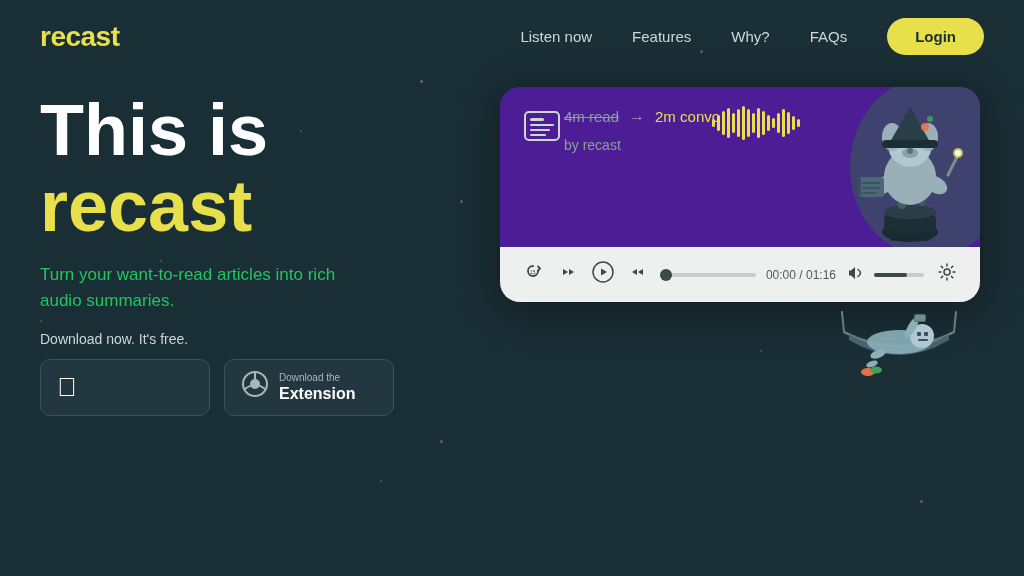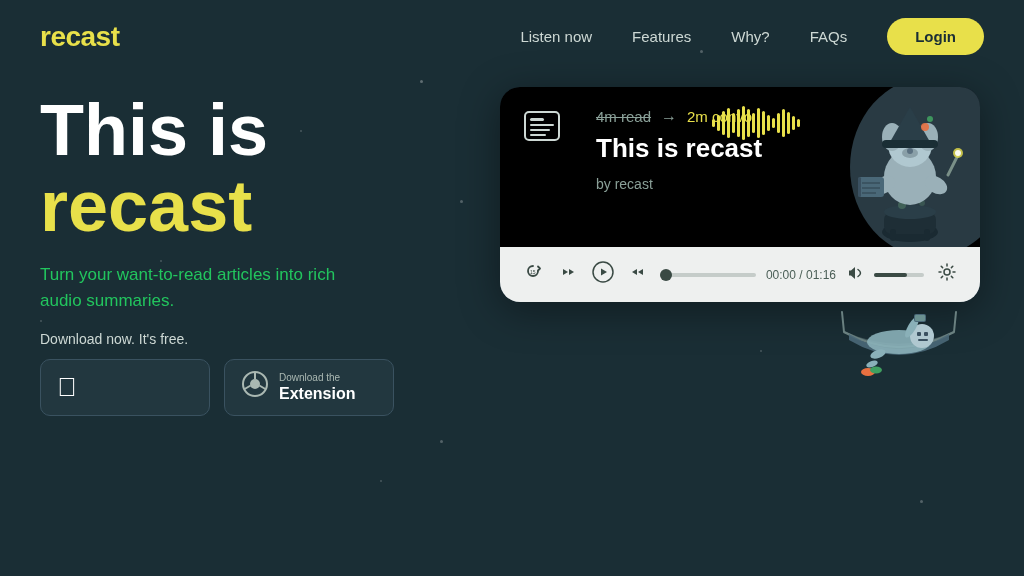--- a/index.html
+++ b/index.html
@@ -147,23 +147,23 @@
       background: #2a4150;
       border-radius: 20px;
       overflow: hidden;
       max-width: 480px;
       box-shadow: 0 8px 40px rgba(0,0,0,0.4);
     }
     .player-top {
       display: flex;
       align-items: flex-start;
       padding: 20px 24px 16px 24px;
-      gap: 36px;
+      gap: 4px;
       position: relative;
-      background: #000000;
+      background: #4c1d95;
     }
     .article-icon {
       font-size: 28px;
       color: #cdd8d4;
       margin-top: 4px;
     }
     .player-meta {
       flex: 1;
     }
     .time-badge {
@@ -359,21 +359,20 @@
             <rect x="6" y="23" width="16" height="2" rx="1" fill="#cdd8d4"></rect>
           </svg>
         </div>
 
         <div class="player-meta">
           <div class="time-badge">
             <span class="time-old">4m read</span>
             <span class="time-arrow">→</span>
             <span class="time-new">2m convo</span>
           </div>
-          <div class="player-title">This is recast</div>
           <div class="player-author">by recast</div>
         </div>
 
         <div class="waveform" style="position:absolute;top:18px;right:180px;">
           <div class="waveform-bar" style="height:8px"></div>
           <div class="waveform-bar" style="height:16px"></div>
           <div class="waveform-bar" style="height:24px"></div>
           <div class="waveform-bar" style="height:30px"></div>
           <div class="waveform-bar" style="height:20px"></div>
           <div class="waveform-bar" style="height:28px"></div>

